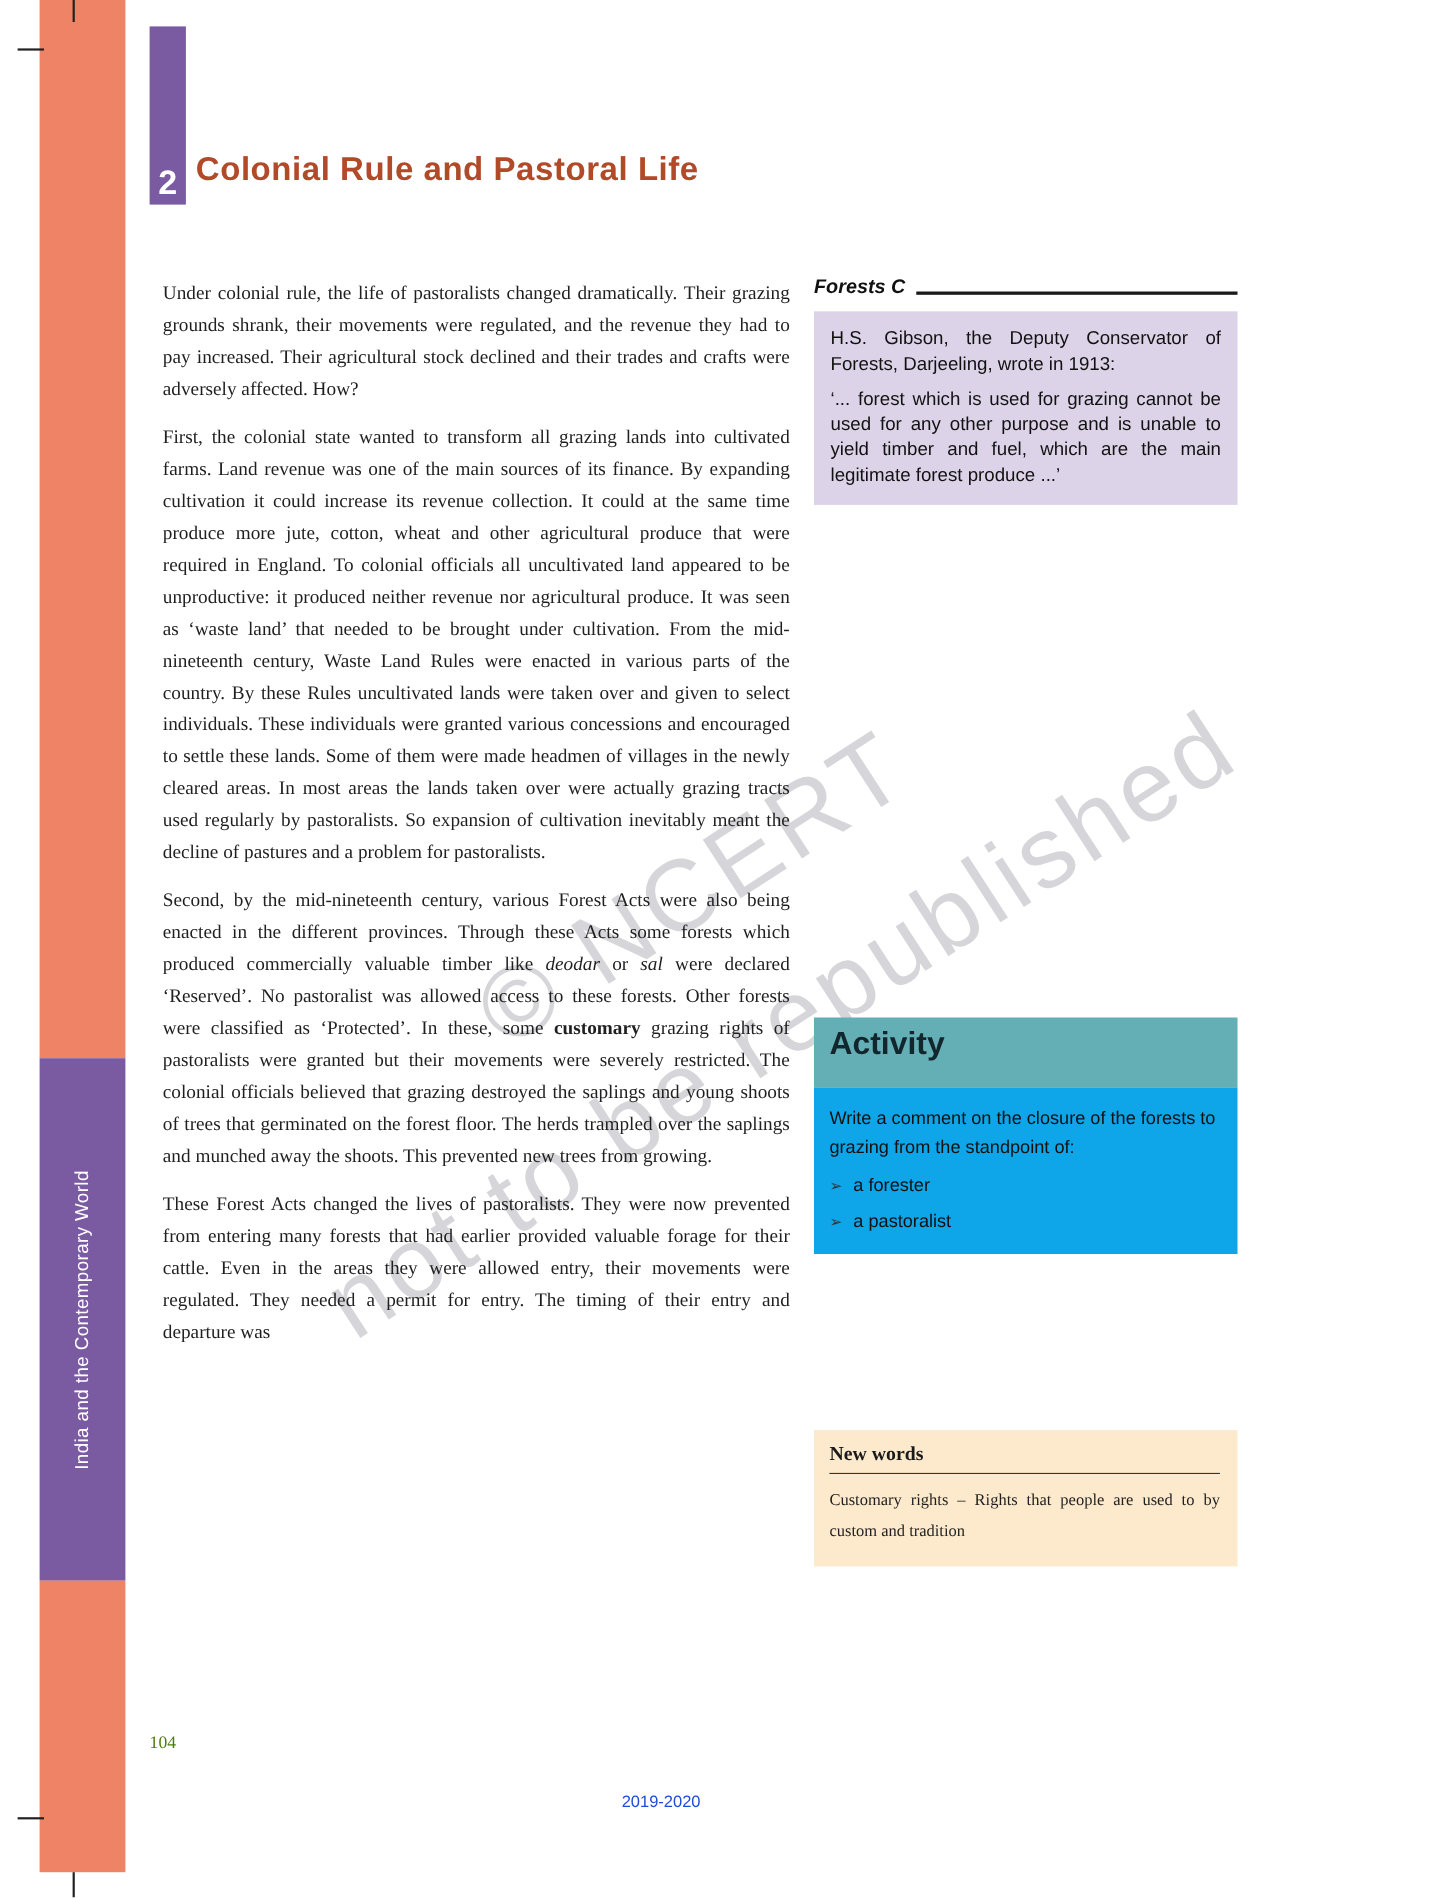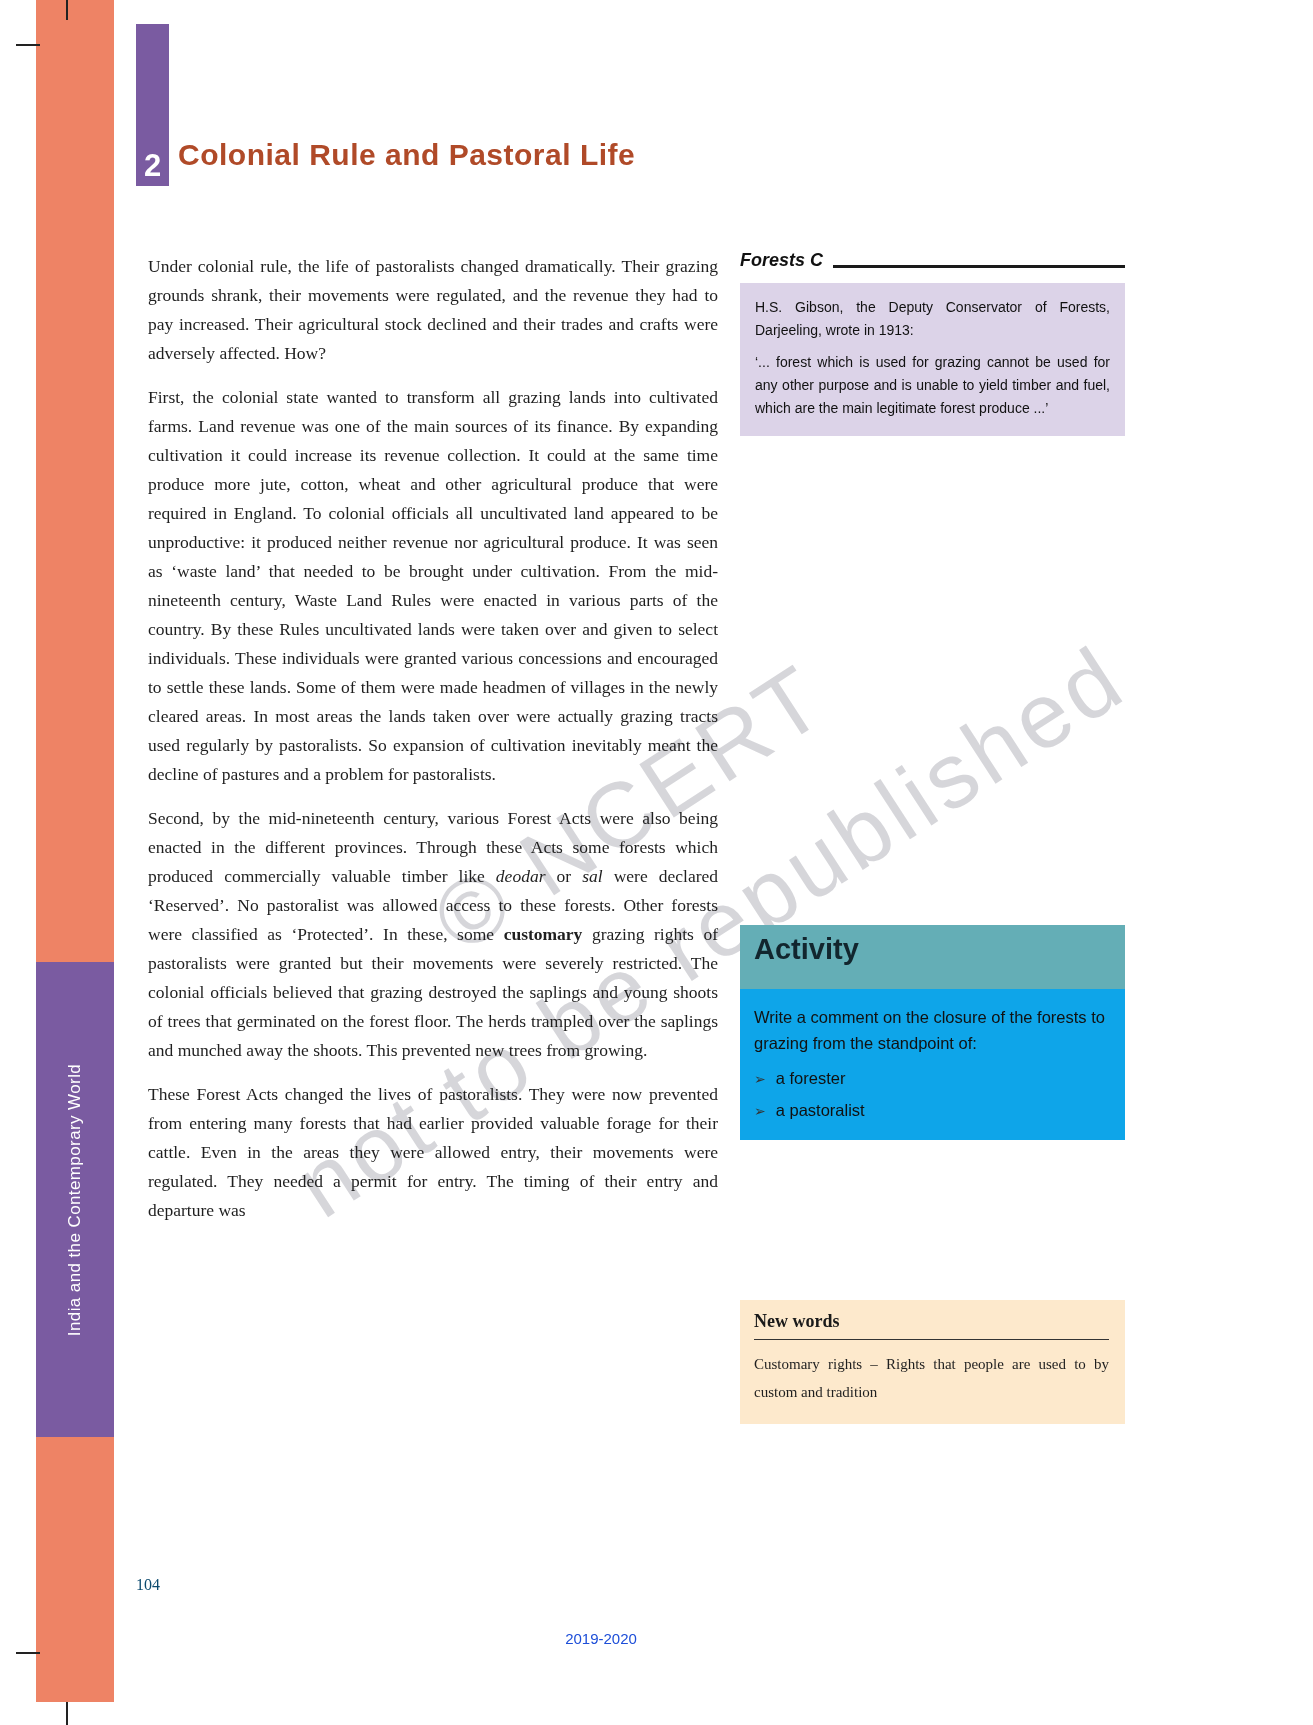--- a/index.html
+++ b/index.html
@@ -113,21 +113,21 @@
   .source-box {
     position: absolute; left: 740px; top: 283px; width: 385px;
     box-sizing: border-box;
     background: #dcd3e8;
     padding: 13px 15px 16px 15px;
     z-index: 2;
   }
   .source-box p {
     margin: 0;
     font-family: "Liberation Sans", sans-serif;
-    font-size: 14px;
+    font-size: 17px;
     line-height: 23px;
     text-align: justify;
     color: #111111;
   }
   .source-box p.source-quote { margin-top: 9px; }
 
   .activity {
     position: absolute; left: 740px; top: 925px; width: 385px;
     z-index: 2;
   }
@@ -186,21 +186,21 @@
     font-size: 15px;
     line-height: 28px;
     text-align: justify;
     color: #1f1f1f;
   }
 
   
   .page-num {
     position: absolute; left: 136px; top: 1576px;
     font-size: 16px;
-    color: #0c4a6e;
+    color: #4d7c0f;
     z-index: 2;
   }
   .footer-year {
     position: absolute; left: 136px; top: 1630px; width: 930px;
     text-align: center;
     font-family: "Liberation Sans", sans-serif;
     font-size: 15px;
     color: #1d4ed8;
     z-index: 2;
   }

